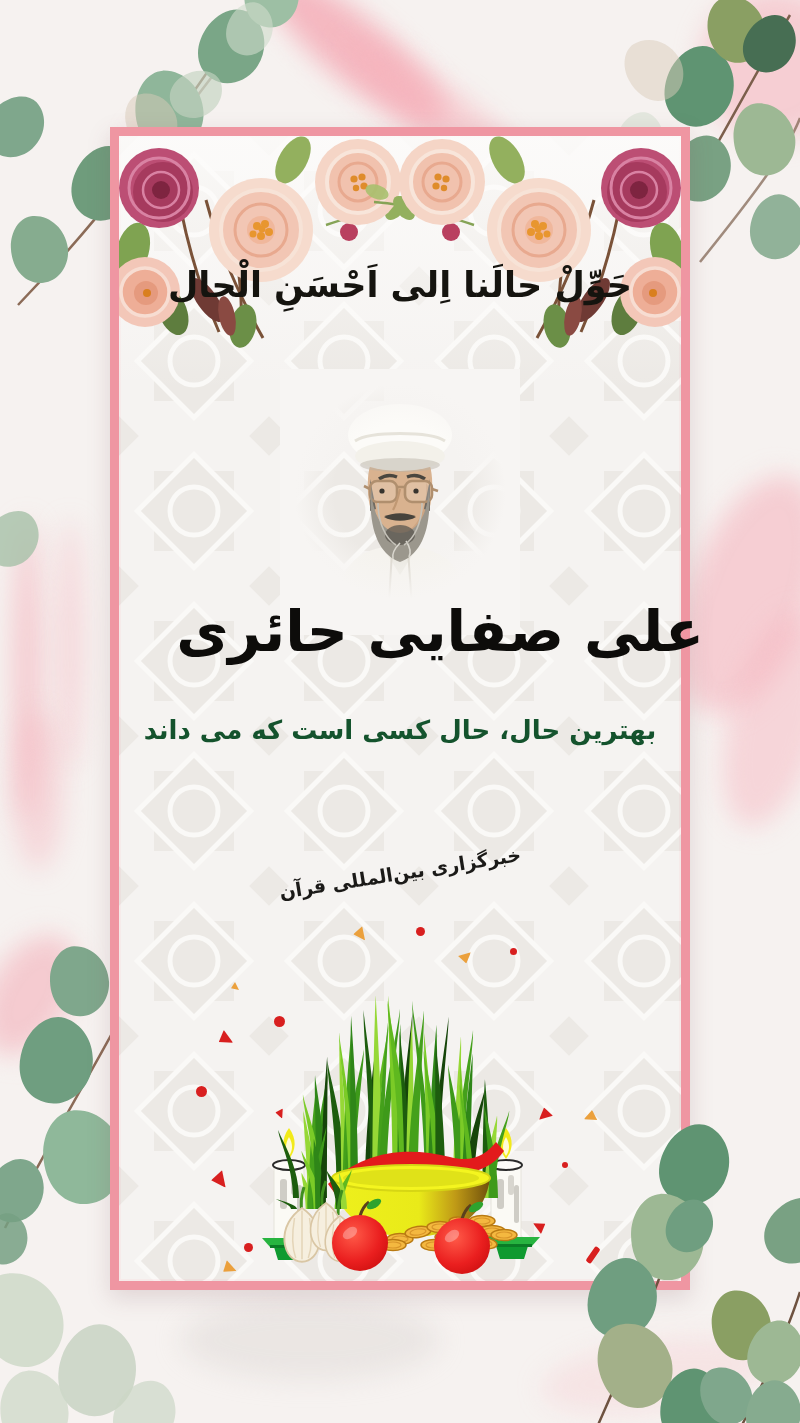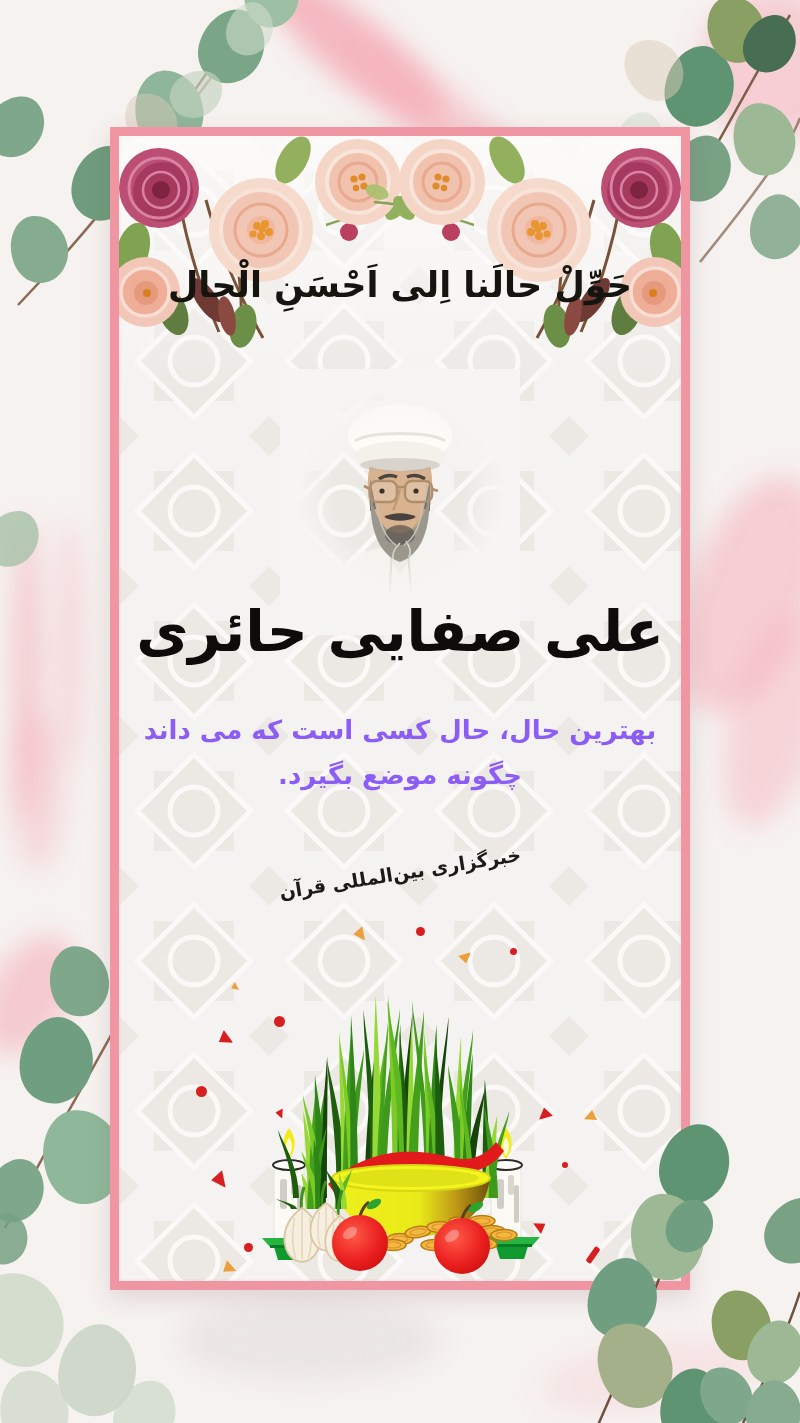--- a/index.html
+++ b/index.html
@@ -17,22 +17,22 @@
     box-sizing:border-box;border:9px solid #ef96a2;background:#f7f5f3;
     box-shadow:inset 0 0 0 2px #f8cad1, 0 8px 22px rgba(120,80,90,.18);
     z-index:2;
   }
   .card-pattern{position:absolute;left:0;top:0;width:562px;height:1145px;z-index:0;}
   .card-topfade{position:absolute;left:0;top:0;width:562px;height:300px;
     background:linear-gradient(180deg,rgba(253,252,251,.85) 0%,rgba(253,252,251,0) 85%);z-index:1;}
   
   .center-col{position:absolute;left:110px;width:580px;text-align:center;direction:rtl;}
   .dua{top:262px;font-size:35px;font-weight:bold;color:#15140f;line-height:1.35;z-index:4;letter-spacing:1px;}
-  .person-name{top:598px;font-size:57px;font-weight:bold;color:#0d0c0a;z-index:5;}
-  .quote{top:708px;font-size:26px;font-weight:700;color:#8b5cf6;line-height:45px;z-index:4;}
+  .person-name{top:598px;font-size:57px;font-weight:bold;color:#0d0c0a;z-index:5;margin-left:40px;}
+  .quote{top:708px;font-size:26px;font-weight:700;color:#14532d;line-height:45px;z-index:4;}
   .signature{top:862px;font-size:19px;font-weight:bold;color:#1b1a18;transform:rotate(-9deg);z-index:4;}
   
   .portrait-box{position:absolute;left:300px;top:383px;width:200px;height:237px;z-index:4;}
   .portrait-fade{position:absolute;left:-20px;top:-14px;width:240px;height:266px;
     background:radial-gradient(ellipse 50% 46% at 50% 46%, rgba(247,245,243,0) 55%, #f7f5f3 88%);}
   
   .cf{position:absolute;z-index:4;}
   .cf-dot{border-radius:50%;background:#d81f1f;}
   .cf-tri{clip-path:polygon(50% 0,100% 100%,0 78%);}
   .cf-red{background:#d81f1f;} .cf-orange{background:#eba03c;}
@@ -226,21 +226,20 @@
     <path d="M100,160 C94,166 92,172 93,176 M106,158 C110,164 111,170 109,174" stroke="#d8d5cd" stroke-width="1.6" fill="none"></path>
     <path d="M78,120 C78,140 86,156 96,162 M122,120 C122,140 114,156 104,162" stroke="#c5c2b9" stroke-width="1.6" fill="none"></path>
   </svg>
   <div class="portrait-fade"></div>
 </div>
 
 <div class="center-col person-name">علی صفایی حائری</div>
 
 <div class="center-col quote">
   <div>بهترین حال، حال کسی است که می داند</div>
-  <div>چگونه موضع بگیرد.</div>
 </div>
 
 <div class="center-col signature">خبرگزاری بین‌المللی قرآن</div>
 
 <div>
   <span class="cf cf-dot" style="left:274px;top:1016px;width:11px;height:11px;"></span>
   <span class="cf cf-dot" style="left:196px;top:1086px;width:11px;height:11px;"></span>
   <span class="cf cf-dot" style="left:244px;top:1243px;width:9px;height:9px;"></span>
   <span class="cf cf-dot" style="left:416px;top:927px;width:9px;height:9px;"></span>
   <span class="cf cf-dot" style="left:510px;top:948px;width:7px;height:7px;"></span>

